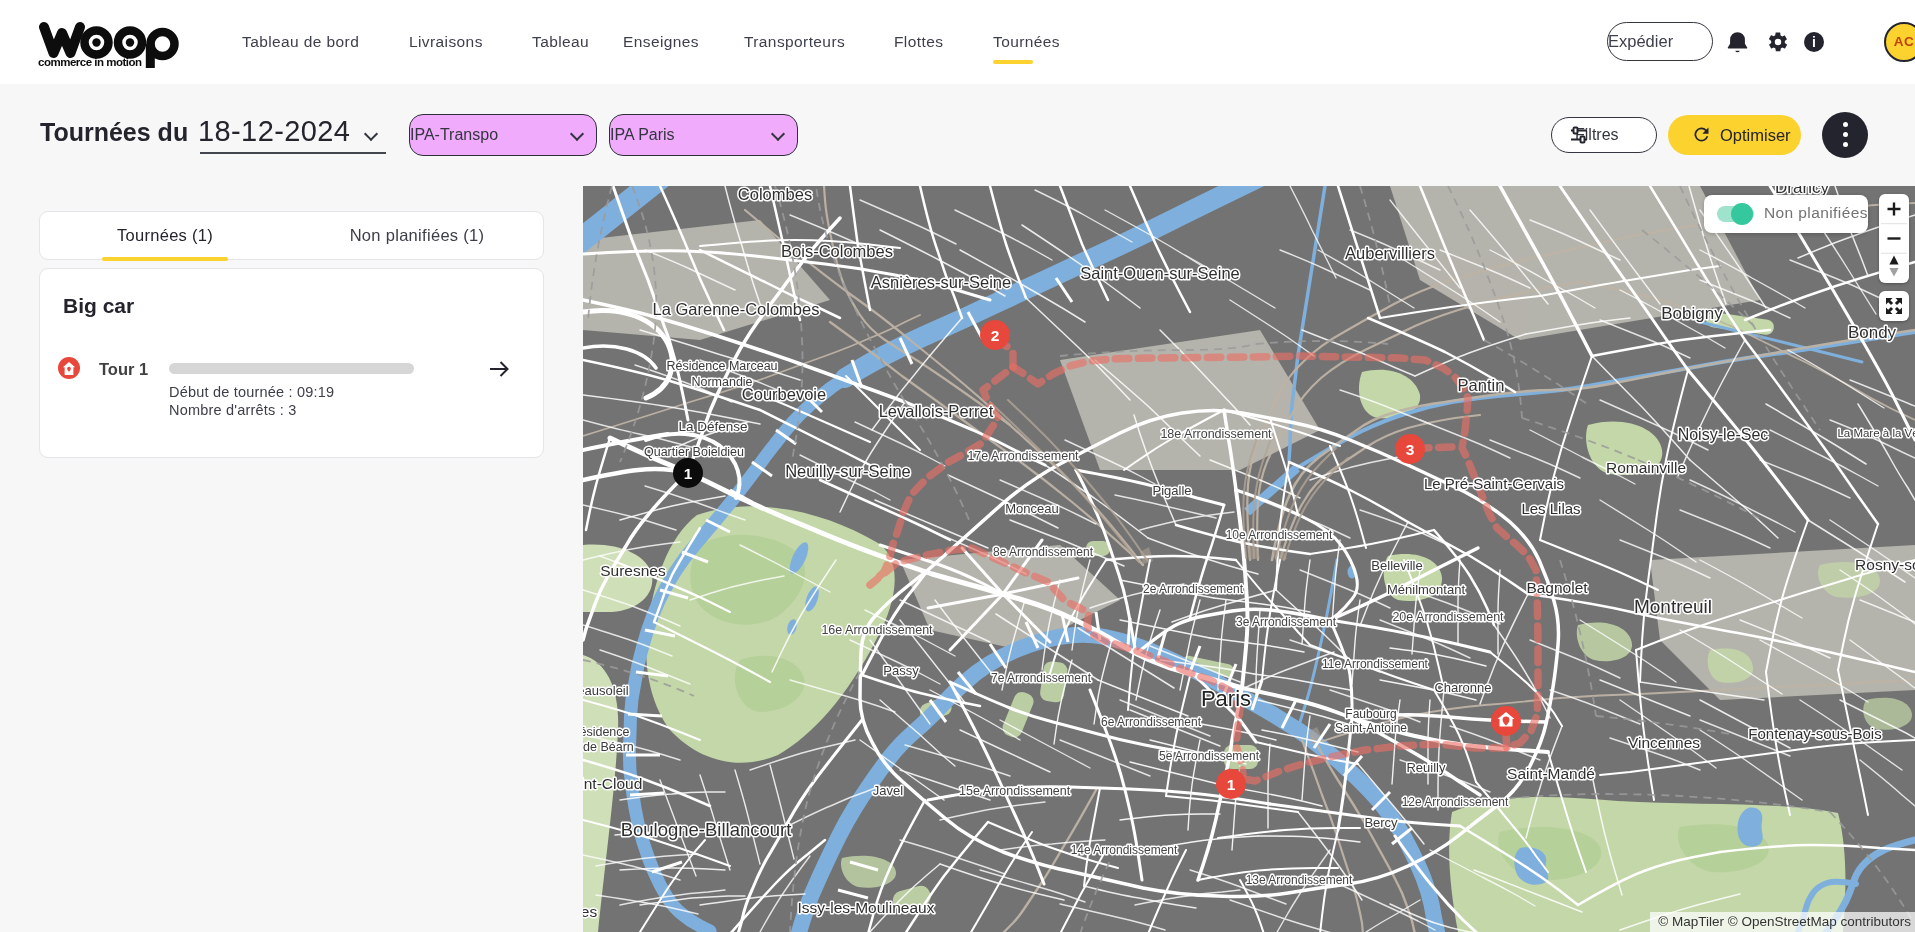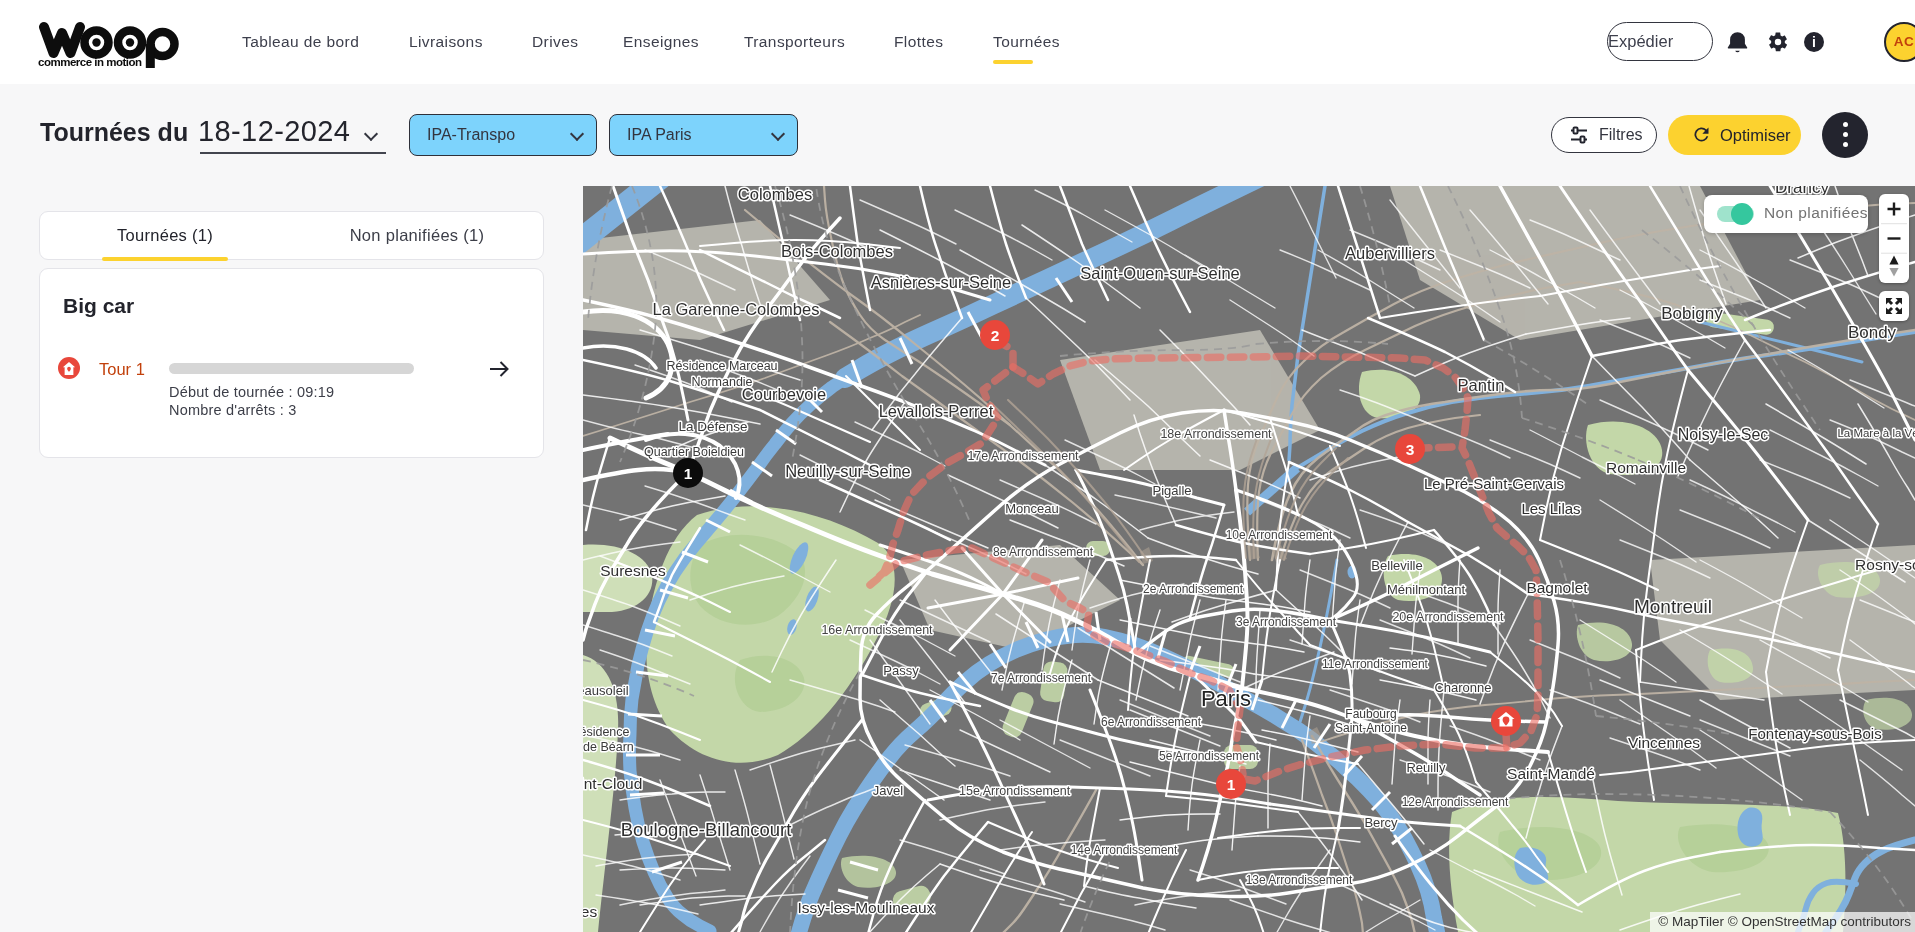--- a/index.html
+++ b/index.html
@@ -1,21 +1,21 @@
 <!DOCTYPE html>
 <html><head>
 <meta charset="utf-8">
 <style>
 * { margin:0; padding:0; box-sizing:border-box; }
 html,body { width:1915px; height:932px; overflow:hidden; font-family:"Liberation Sans", sans-serif; background:#f7f7f8; }
 .abs { position:absolute; }
 #header { position:absolute; left:0; top:0; width:1915px; height:84px; background:#ffffff; z-index:5;}
 .nav { position:absolute; top:0; height:84px; line-height:84px; font-size:15.5px; letter-spacing:.4px; color:#3d3f4c; font-weight:500; white-space:nowrap; z-index:6;}
 .pill { position:absolute; border:1.5px solid #33353f; border-radius:99px; background:#fff; color:#33353f; z-index:6;}
-.select { position:absolute; top:114px; height:42px; border:1.5px solid #2e3039; border-radius:8px; background:#7dd3fc; font-size:16px; color:#33353f; line-height:39px; padding-left:17px; z-index:6;}
+.select { position:absolute; top:114px; height:42px; border:1.5px solid #2e3039; border-radius:14px; background:#f0abfc; font-size:16px; color:#33353f; line-height:39px; z-index:6;}
 .chev { display:inline-block; width:10px; height:10px; border-right:2px solid #33353f; border-bottom:2px solid #33353f; transform:rotate(45deg); position:absolute; }
 .card { position:absolute; background:#fff; border:1px solid #e4e4e9; border-radius:9px; z-index:4;}
 .mapbtn { position:absolute; background:#fff; box-shadow:0 1px 3px rgba(0,0,0,.3); z-index:8;}
 </style>
 </head>
 <body>
 
 <div id="header"></div>
 <svg class="abs" style="left:38px;top:13px;z-index:6" width="145" height="62" viewBox="0 0 145 62">
   <g fill="none" stroke="#0d0d0d" stroke-width="10" stroke-linecap="round" stroke-linejoin="round">
@@ -24,21 +24,21 @@
   <circle cx="58.5" cy="29.5" r="12" fill="none" stroke="#0d0d0d" stroke-width="8.5"></circle>
   <circle cx="58.5" cy="29.5" r="4.2" fill="#0d0d0d"></circle>
   <circle cx="92" cy="29.5" r="12" fill="none" stroke="#0d0d0d" stroke-width="8.5"></circle>
   <circle cx="92" cy="29.5" r="4.2" fill="#0d0d0d"></circle>
   <circle cx="124.5" cy="31" r="12" fill="none" stroke="#0d0d0d" stroke-width="8.5"></circle>
   <rect x="107.8" y="31" width="9" height="24" fill="#0d0d0d"></rect>
   <text x="0" y="53" font-size="11.5" font-weight="800" fill="#0d0d0d" textLength="104">commerce in motion</text>
 </svg>
 <div class="nav" style="left:242px">Tableau de bord</div>
 <div class="nav" style="left:409px">Livraisons</div>
-<div class="nav" style="left:532px">Drives</div>
+<div class="nav" style="left:532px">Tableau</div>
 <div class="nav" style="left:623px">Enseignes</div>
 <div class="nav" style="left:744px">Transporteurs</div>
 <div class="nav" style="left:894px">Flottes</div>
 <div class="nav" style="left:993px">Tournées</div>
 <div class="abs" style="left:993px;top:60px;width:40px;height:4px;background:#fcd22f;border-radius:2px;z-index:6"></div>
 <div class="pill" style="left:1607px;top:22px;width:106px;height:39px;font-size:16.5px;text-align:left;line-height:36px;color:#3d3f4c">Expédier</div>
 <svg class="abs" style="left:1727px;top:31px;z-index:6" width="21" height="23" viewBox="0 0 21 23">
   <path d="M10.5 2 a6.6 6.6 0 0 1 6.6 6.6 v4.3 l2.4 3.9 H1.5 l2.4-3.9 V8.6 a6.6 6.6 0 0 1 6.6-6.6 z" fill="#23242e" stroke="#23242e" stroke-width="1.6" stroke-linejoin="round"></path>
   <path d="M8.2 19.8 a2.5 2.5 0 0 0 4.6 0 z" fill="#23242e"></path>
 </svg>
@@ -56,21 +56,21 @@
 <div class="select" style="left:409px;width:188px">IPA-Transpo<span class="chev" style="left:162px;top:14px"></span></div>
 <div class="select" style="left:609px;width:189px">IPA Paris<span class="chev" style="left:163px;top:14px"></span></div>
 <div class="pill" style="left:1551px;top:117px;width:106px;height:36px;font-size:16px;line-height:33px">
   <svg style="position:absolute;left:17px;top:7px" width="20" height="20" viewBox="0 0 20 20">
       <g stroke="#23242e" stroke-width="2" fill="none">
         <path d="M2 5.5 h16 M2 14.5 h16"></path>
       </g>
       <rect x="4.5" y="2.5" width="4" height="6" rx="1" fill="#fff" stroke="#23242e" stroke-width="2"></rect>
       <rect x="11.5" y="11.5" width="4" height="6" rx="1" fill="#fff" stroke="#23242e" stroke-width="2"></rect>
     </svg>
-  <span style="margin-left:47px">Filtres</span></div>
+  <span style="margin-left:23px">Filtres</span></div>
 <div class="abs" style="left:1668px;top:115px;width:133px;height:40px;background:#fcd22f;border-radius:99px;font-size:16.5px;font-weight:500;color:#23242c;line-height:40px;z-index:6">
   <svg style="position:absolute;left:23px;top:9px" width="21" height="21" viewBox="0 0 24 24">
       <path fill="#23242e" d="M17.65 6.35A8 8 0 1 0 19.73 14h-2.08a6 6 0 1 1-1.42-6.24L13 11h7V4l-2.35 2.35z"></path>
     </svg>
   <span style="margin-left:52px">Optimiser</span></div>
 <div class="abs" style="left:1822px;top:112px;width:46px;height:46px;border-radius:50%;background:#23242e;z-index:6">
   <div style="position:absolute;left:20.5px;top:10px;width:5px;height:5px;border-radius:50%;background:#fff"></div>
   <div style="position:absolute;left:20.5px;top:20px;width:5px;height:5px;border-radius:50%;background:#fff"></div>
   <div style="position:absolute;left:20.5px;top:30px;width:5px;height:5px;border-radius:50%;background:#fff"></div>
 </div>
@@ -80,21 +80,21 @@
 <div class="abs" style="left:291px;top:211px;width:252px;height:49px;line-height:49px;text-align:center;font-size:16.5px;color:#3c3e48;letter-spacing:.3px;z-index:6">Non planifiées (1)</div>
 <div class="abs" style="left:102px;top:257px;width:126px;height:4px;background:#fcd22f;border-radius:2px;z-index:6"></div>
 <div class="card" style="left:39px;top:268px;width:505px;height:190px"></div>
 <div class="abs" style="left:63px;top:294px;font-size:21px;font-weight:700;color:#23242c;z-index:6">Big car</div>
 <div class="abs" style="left:58px;top:357px;width:22px;height:22px;border-radius:50%;background:#e8473b;z-index:6">
   <svg style="position:absolute;left:4px;top:4.5px" width="14" height="13" viewBox="0 0 24 22">
       <path fill="#fff" d="M12 0 1.5 9h3v13h15V9h3L12 0z"></path>
       <path d="M12 8.2a3.2 3.2 0 0 1 3.2 3.2c0 2.2-3.2 5.2-3.2 5.2s-3.2-3-3.2-5.2A3.2 3.2 0 0 1 12 8.2z" fill="#e8473b"></path>
     </svg>
 </div>
-<div class="abs" style="left:99px;top:360px;font-size:16.5px;font-weight:400;color:#c2410c;z-index:6">Tour 1</div>
+<div class="abs" style="left:99px;top:360px;font-size:16.5px;font-weight:700;color:#404040;z-index:6">Tour 1</div>
 <div class="abs" style="left:169px;top:363px;width:245px;height:11px;background:#d6d6d6;border-radius:6px;z-index:6"></div>
 <svg class="abs" style="left:487px;top:357px;z-index:6" width="24" height="24" viewBox="0 0 24 24">
     <path fill="none" stroke="#23242e" stroke-width="2" d="M3 12h17M13.5 5 20.5 12 13.5 19"></path>
   </svg>
 <div class="abs" style="left:169px;top:384px;font-size:14.5px;color:#3c3e48;letter-spacing:.2px;z-index:6">Début de tournée : 09:19</div>
 <div class="abs" style="left:169px;top:402px;font-size:14.5px;color:#3c3e48;letter-spacing:.2px;z-index:6">Nombre d'arrêts : 3</div>
 
 <div class="abs" style="left:583px;top:186px;width:1332px;height:746px;overflow:hidden;background:#737373;z-index:1">
 <svg id="map" width="1332" height="746" viewBox="583 186 1332 746">
 <g fill="#ebe9da" opacity=".55">

